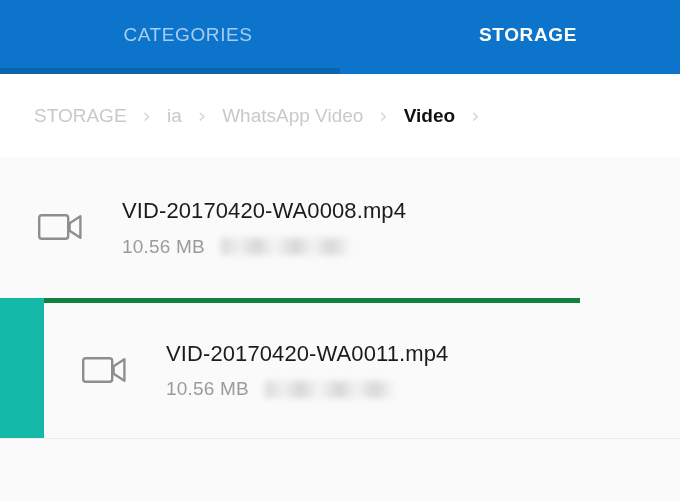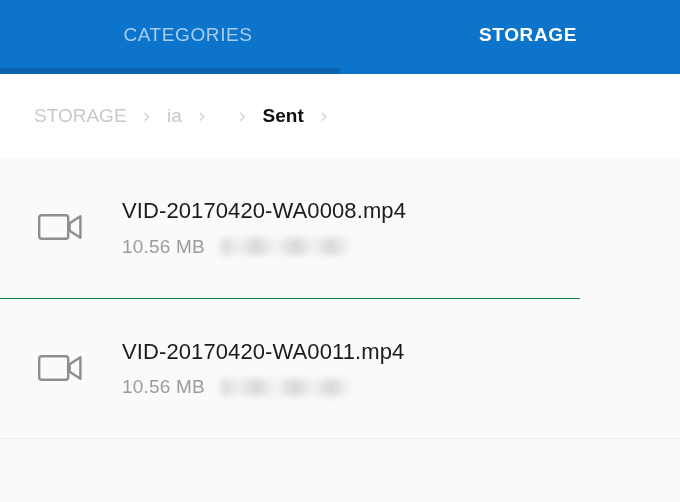--- a/index.html
+++ b/index.html
@@ -89,21 +89,22 @@
   }
   .list-row {
     position: relative;
     height: 140px;
     display: flex;
     align-items: center;
     box-sizing: border-box;
     background: #fafafa;
   }
   .list-row + .list-row {
-    border-top: 1px solid #15803d;
+    border-top: 5px solid #15803d;
+    margin-left: 44px;
   }
   .row-icon {
     width: 122px;
     min-width: 122px;
     display: flex;
     align-items: center;
     justify-content: center;
     padding-bottom: 2px;
     box-sizing: border-box;
   }
@@ -168,23 +169,24 @@
 </div>
 
 <div class="breadcrumb">
 
   <span class="crumb">STORAGE</span>
   <span class="crumb-sep">›</span>
 
   <span class="crumb">ia</span>
   <span class="crumb-sep">›</span>
 
-  <span class="crumb-sep">›</span>
-
-  <span class="crumb crumb-current">Sent</span>
+  <span class="crumb">WhatsApp Video</span>
+  <span class="crumb-sep">›</span>
+
+  <span class="crumb crumb-current">Video</span>
   <span class="crumb-sep">›</span>
 
 </div>
 
 <div class="list">
 
   <div class="list-row">
     <div class="row-icon">
       <svg width="46" height="32" viewBox="0 0 46 32" aria-hidden="true">
         <rect x="1.2" y="4.2" width="29" height="23.6" rx="2.6" ry="2.6" fill="none" stroke="#8e8e8e" stroke-width="2.4"></rect>

